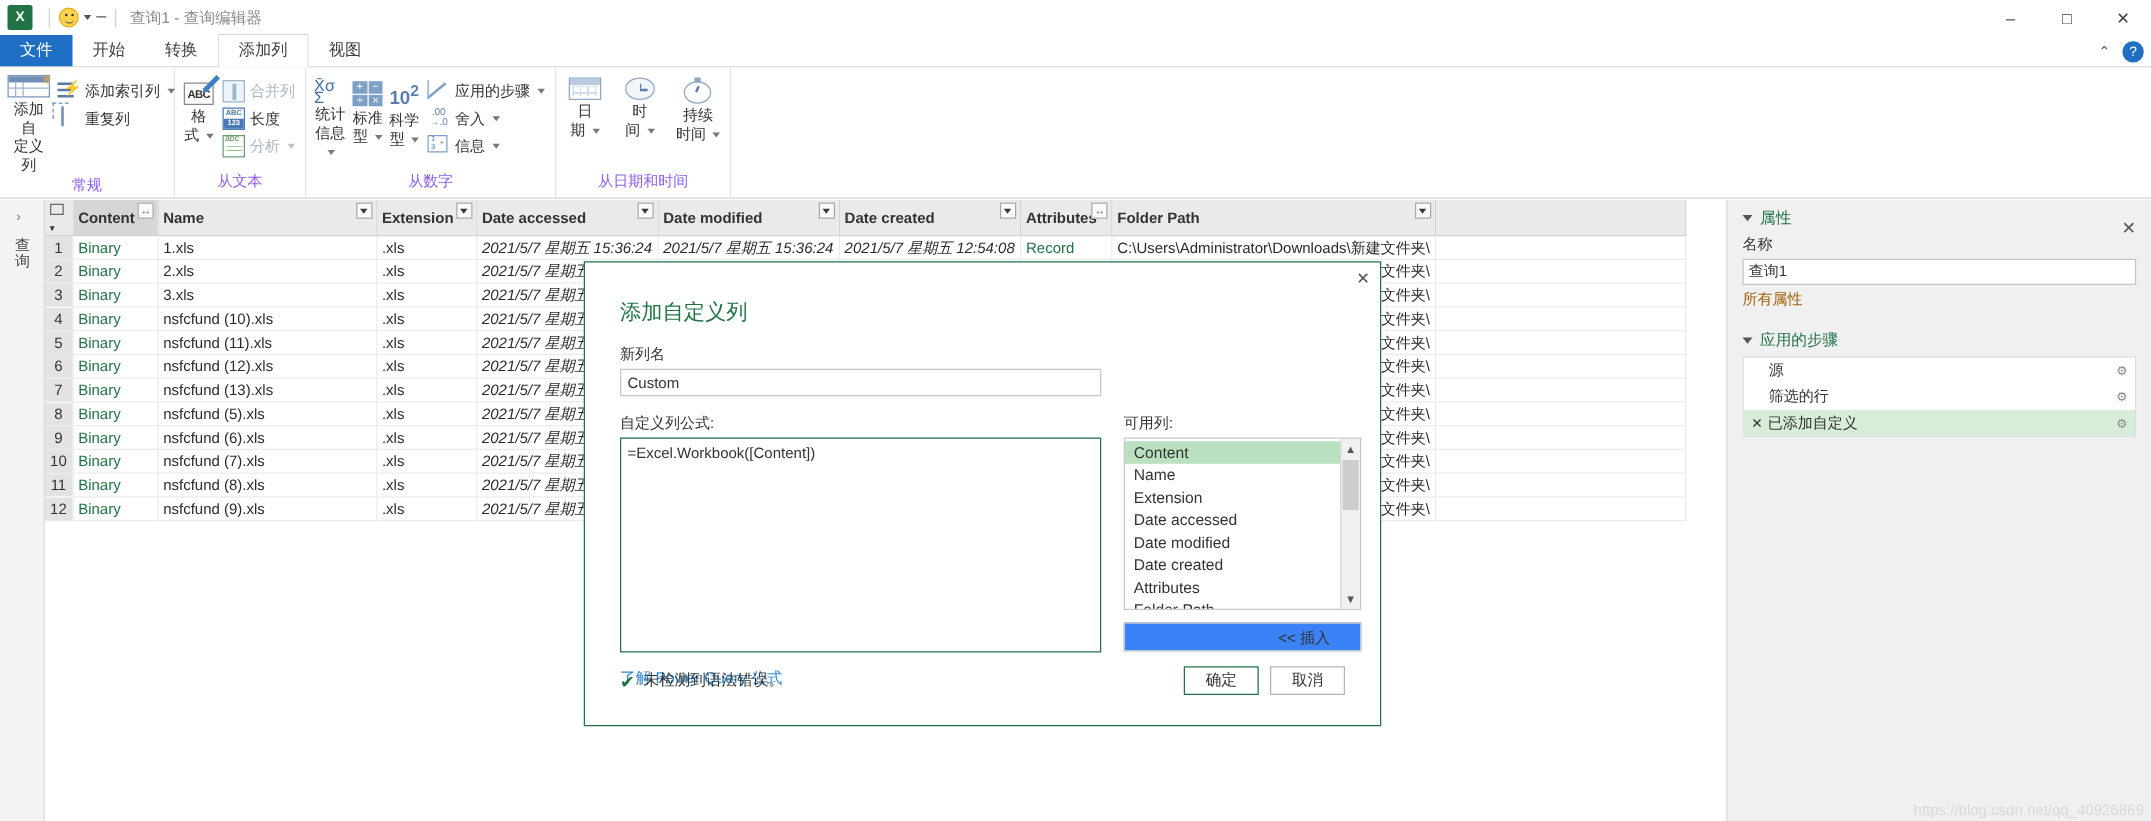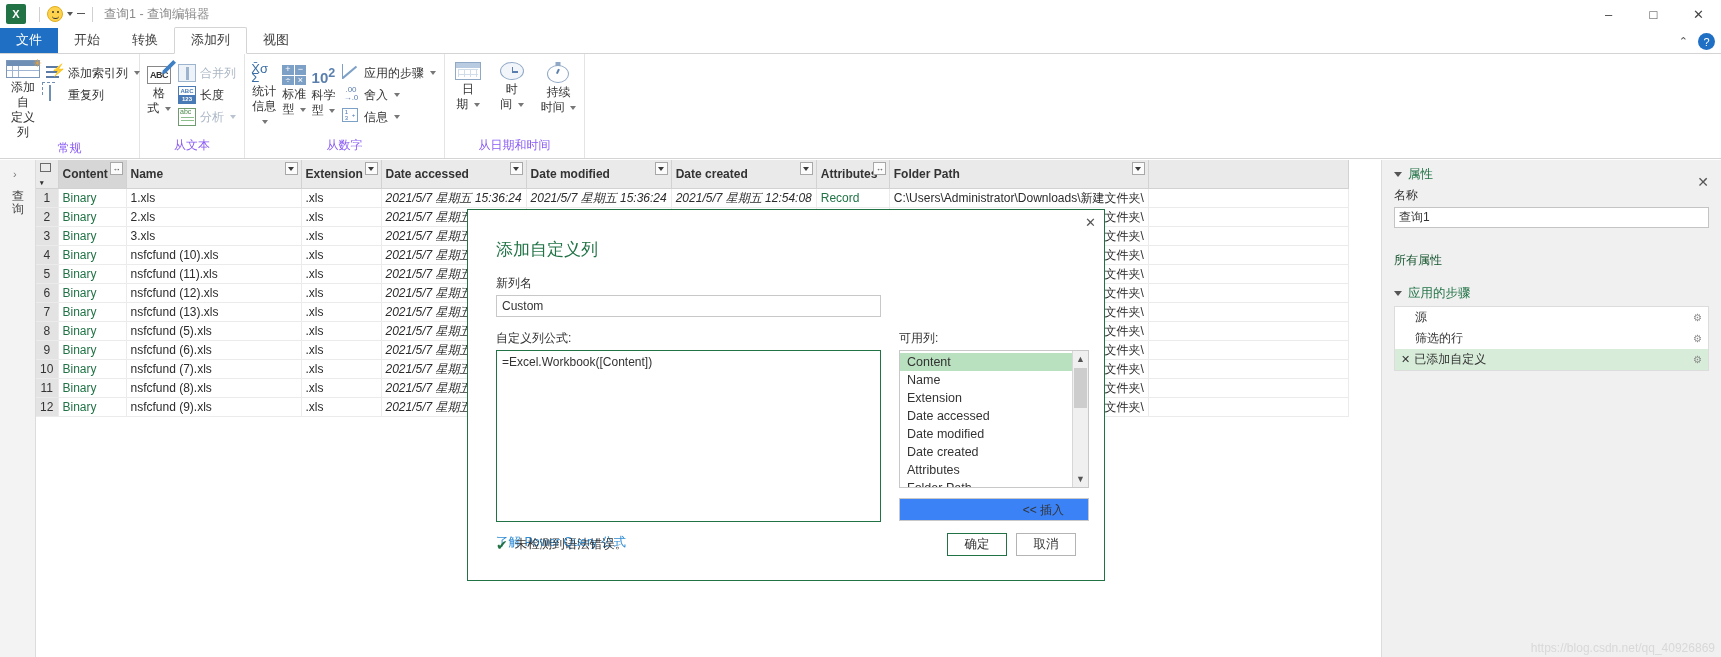--- a/index.html
+++ b/index.html
@@ -189,21 +189,21 @@
   .qpane h2 { color:#217346; font-size:17px; font-weight:normal; margin:12px 0 14px;}
   .qclose { position:absolute; right:12px; top:14px; color:#555; font-size:14px;
             cursor:pointer; }
   .qsec { display:flex; align-items:center; gap:6px; color:#217346; font-size:12.5px;
           margin:6px 0 4px; }
   .qsec .tri { width:0;height:0;border-left:4px solid transparent;
                border-right:4px solid transparent;border-top:5px solid #555; }
   .qlabel { font-size:12px; color:#333; margin:4px 0 3px; }
   .qinput { width:100%; height:21px; border:1px solid #c4c4c4; background:#fff;
             font-size:12px; padding:0 4px; color:#333; font-family:inherit;}
-  .qlink { color:#14532d; font-size:12px; margin:24px 0 4px; cursor:pointer; }
+  .qlink { color:#a16207; font-size:12px; margin:3px 0 4px; cursor:pointer; }
   .steps { background:#fff; border:1px solid #dcdcdc; }
   .step { display:flex; align-items:center; height:21px; padding:0 6px;
           font-size:12px; color:#333; position:relative; }
   .step.sel { background:#d7ecd9; }
   .step .gear { position:absolute; right:6px; color:#8a8a8a; font-size:10px; }
   .step .xmark { color:#333; margin-right:4px; font-size:11px; }
 
   
   .overlay { position:absolute; left:467px; top:209px; width:638px; height:372px;
              background:#fff; border:1px solid #217346; }

